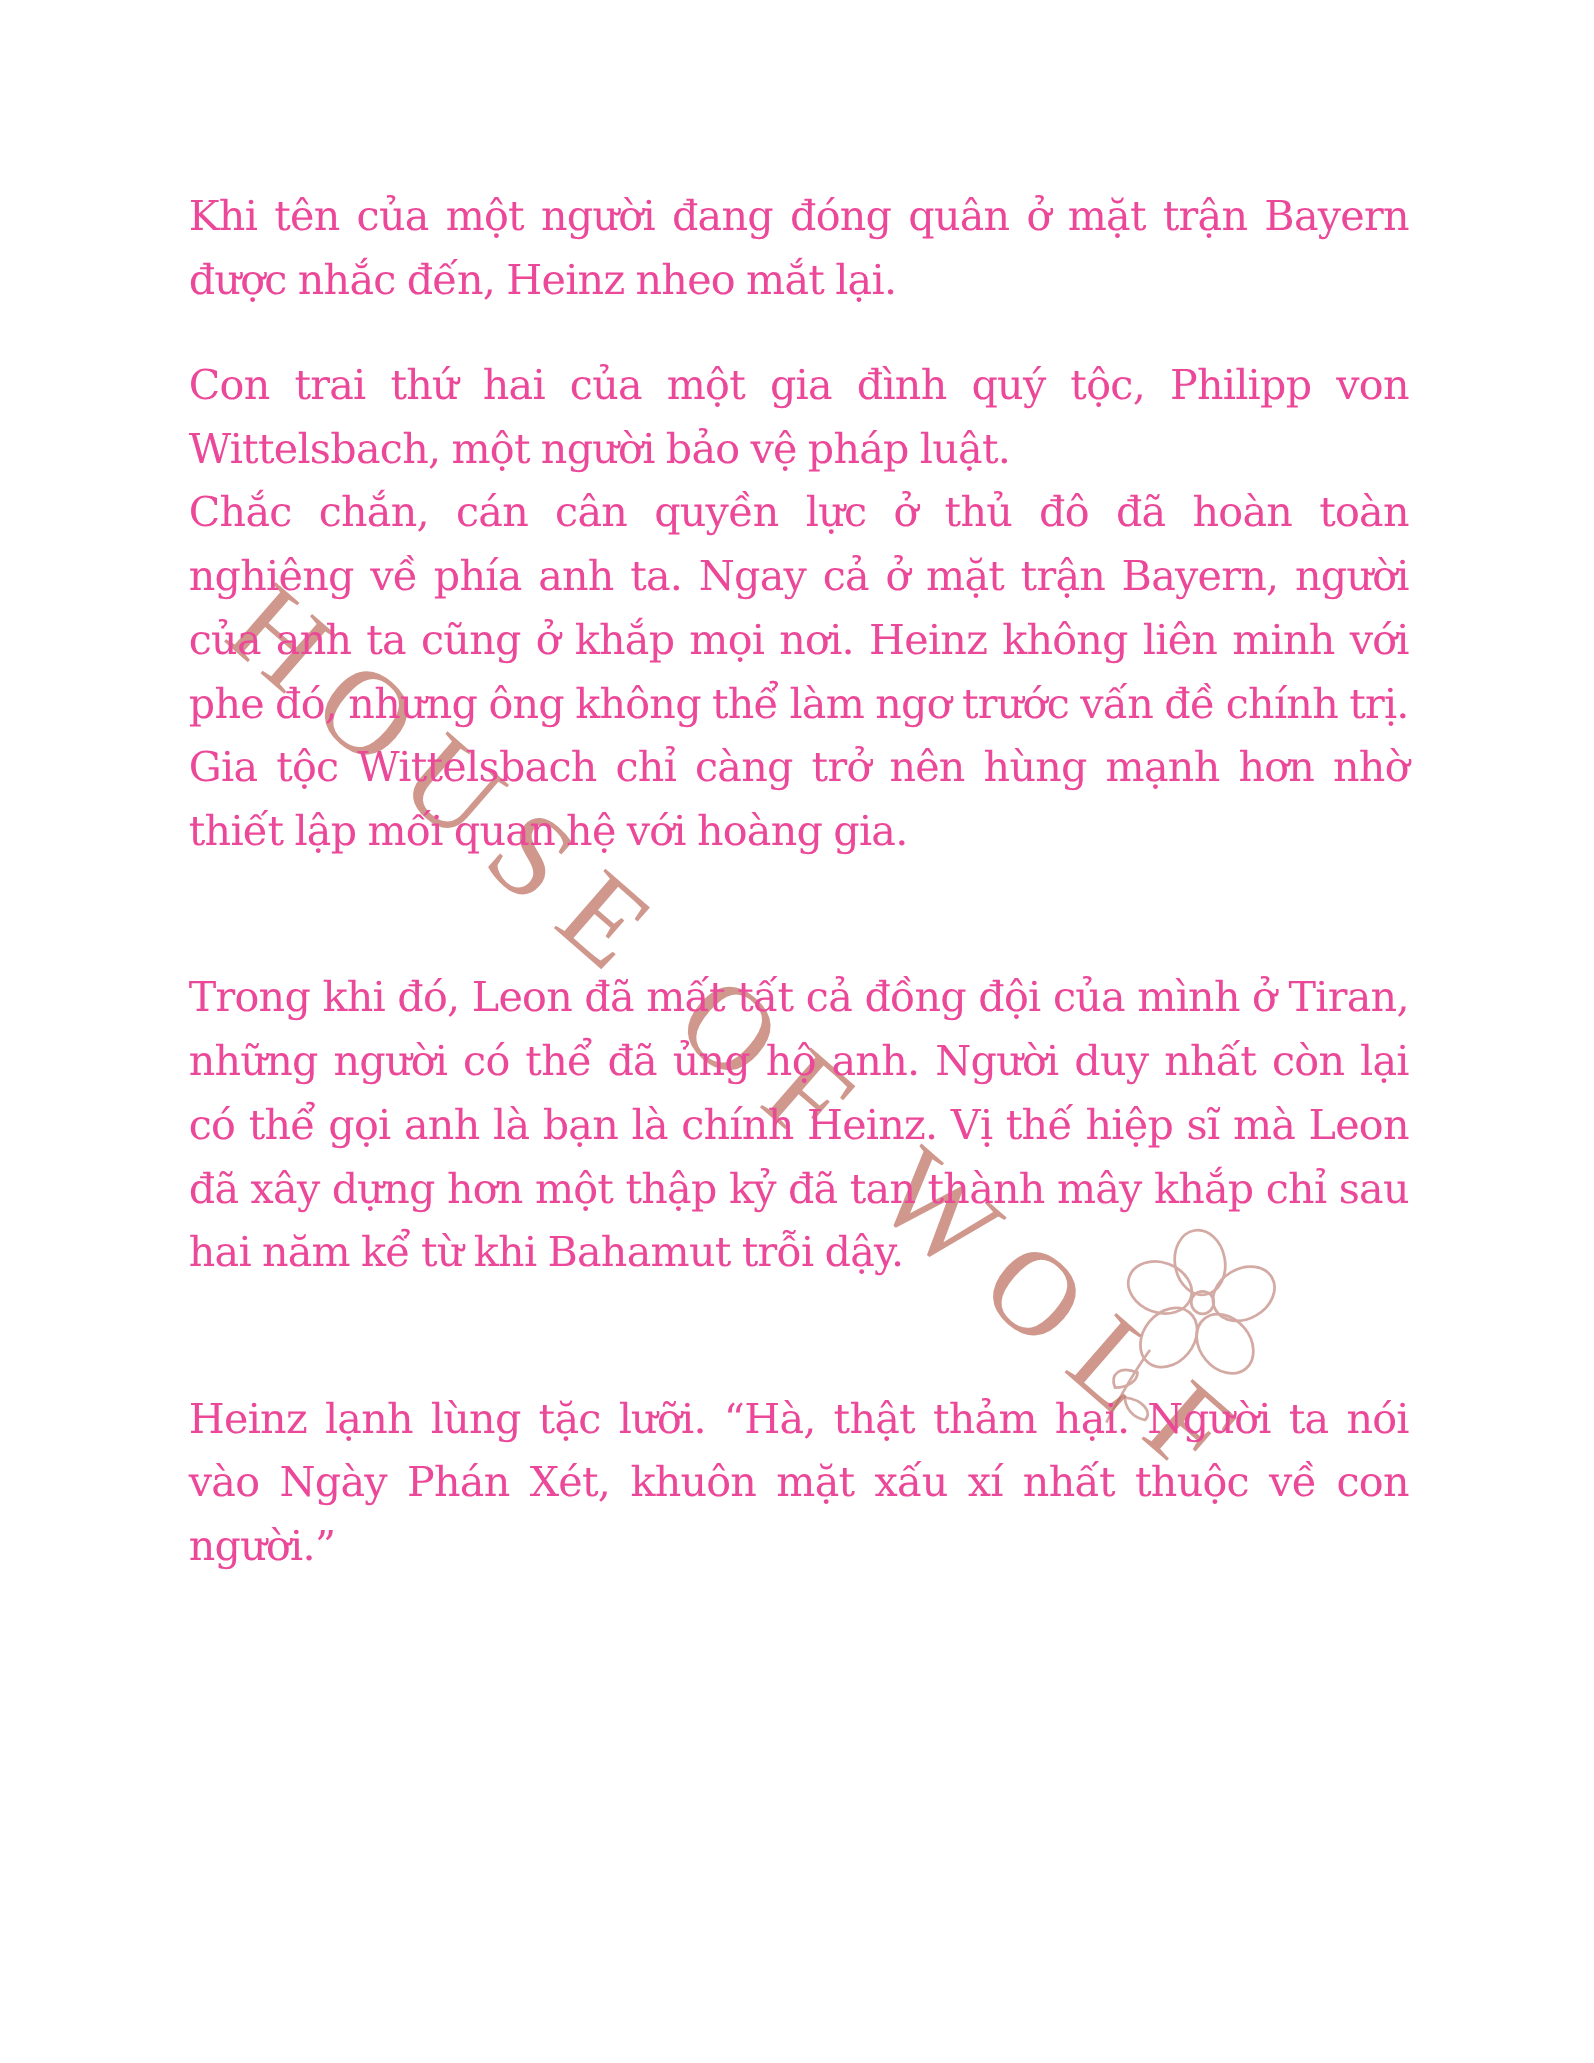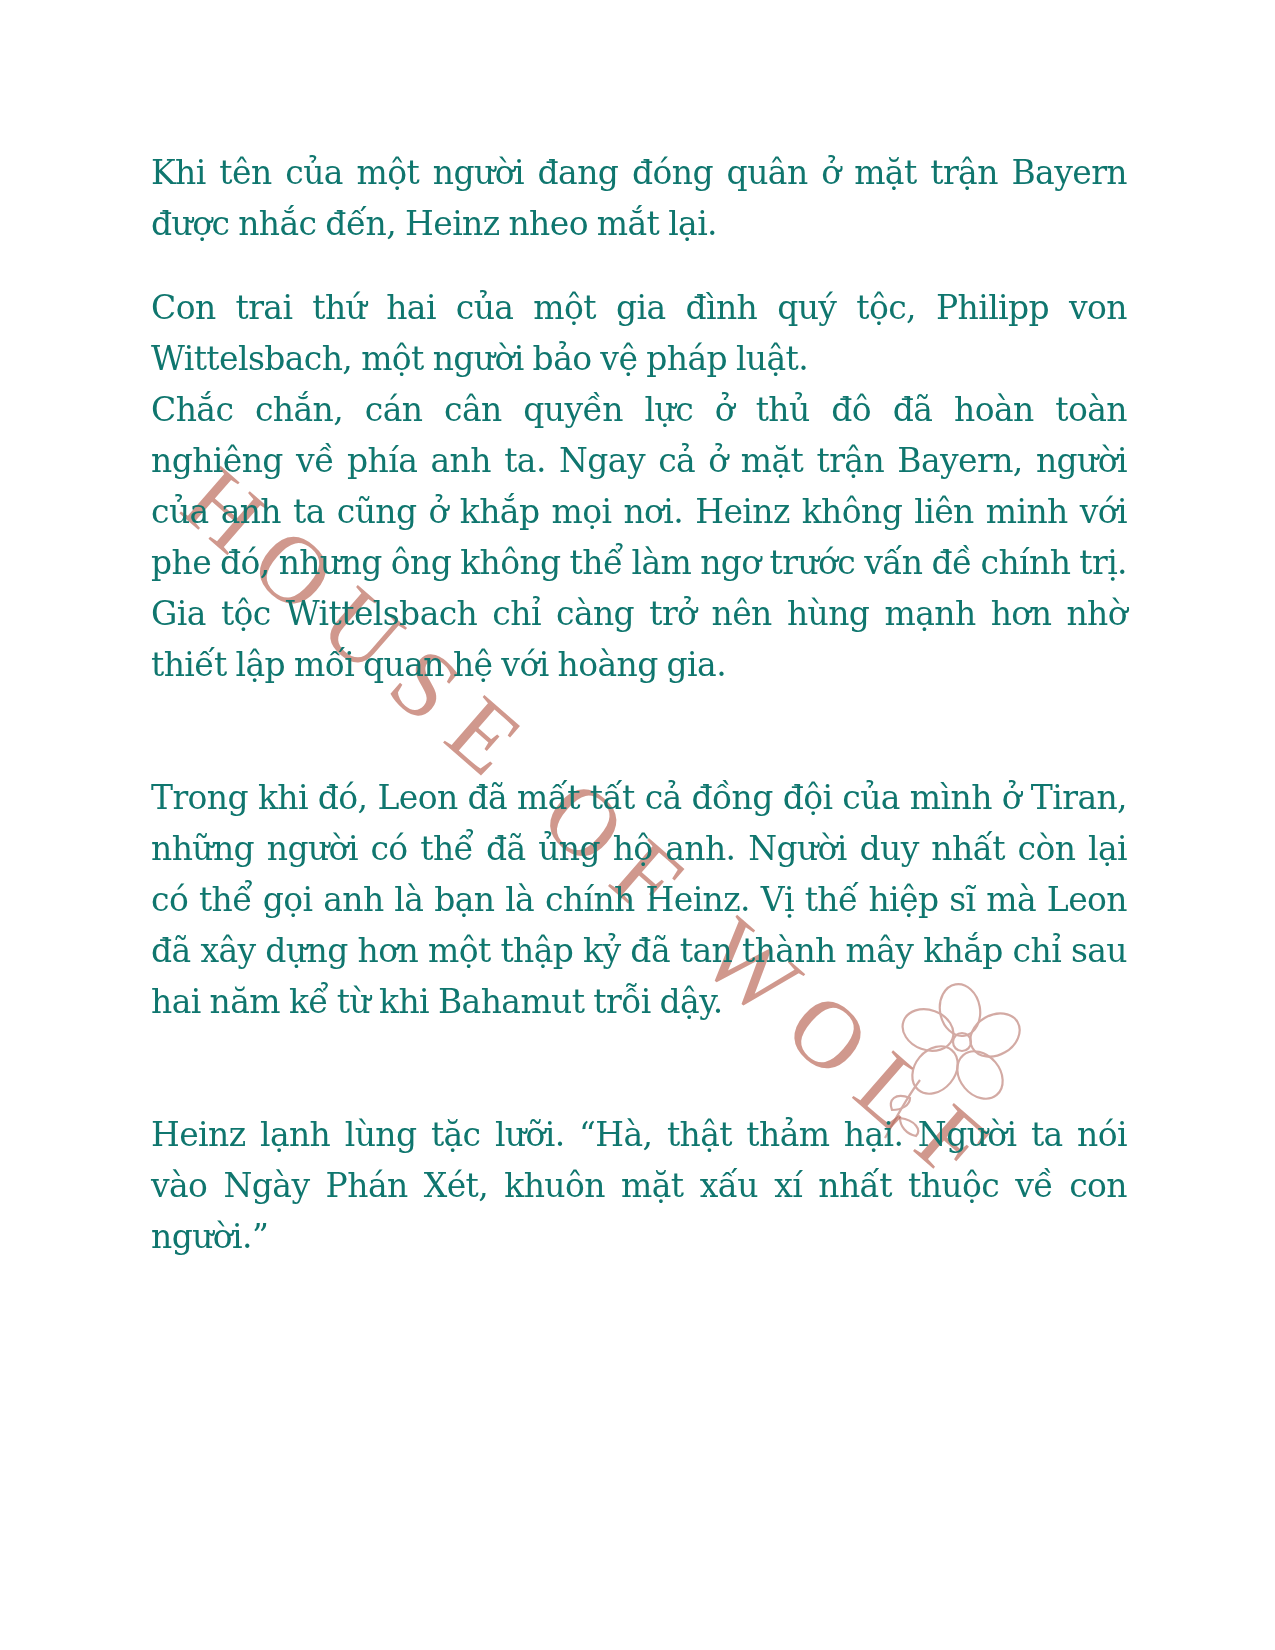--- a/index.html
+++ b/index.html
@@ -24,21 +24,21 @@
       position: absolute;
       left: 151px;
       top: 147px;
       width: 976px;
       z-index: 1;
     }
     .para {
       font-family: "DejaVu Serif", serif;
       font-size: 33px;
       line-height: 51px;
-      color: #0f766e;
+      color: #ec4899;
       text-align: justify;
       margin: 0;
       letter-spacing: -0.6px;
       word-spacing: -1px;
     }
     .para.p1 { margin-top: 0; }
     .para.p2 { margin-top: 33px; }
     .para.p3 { }
     .para.p4 { margin-top: 82px; }
     .para.p5 { margin-top: 82px; }

